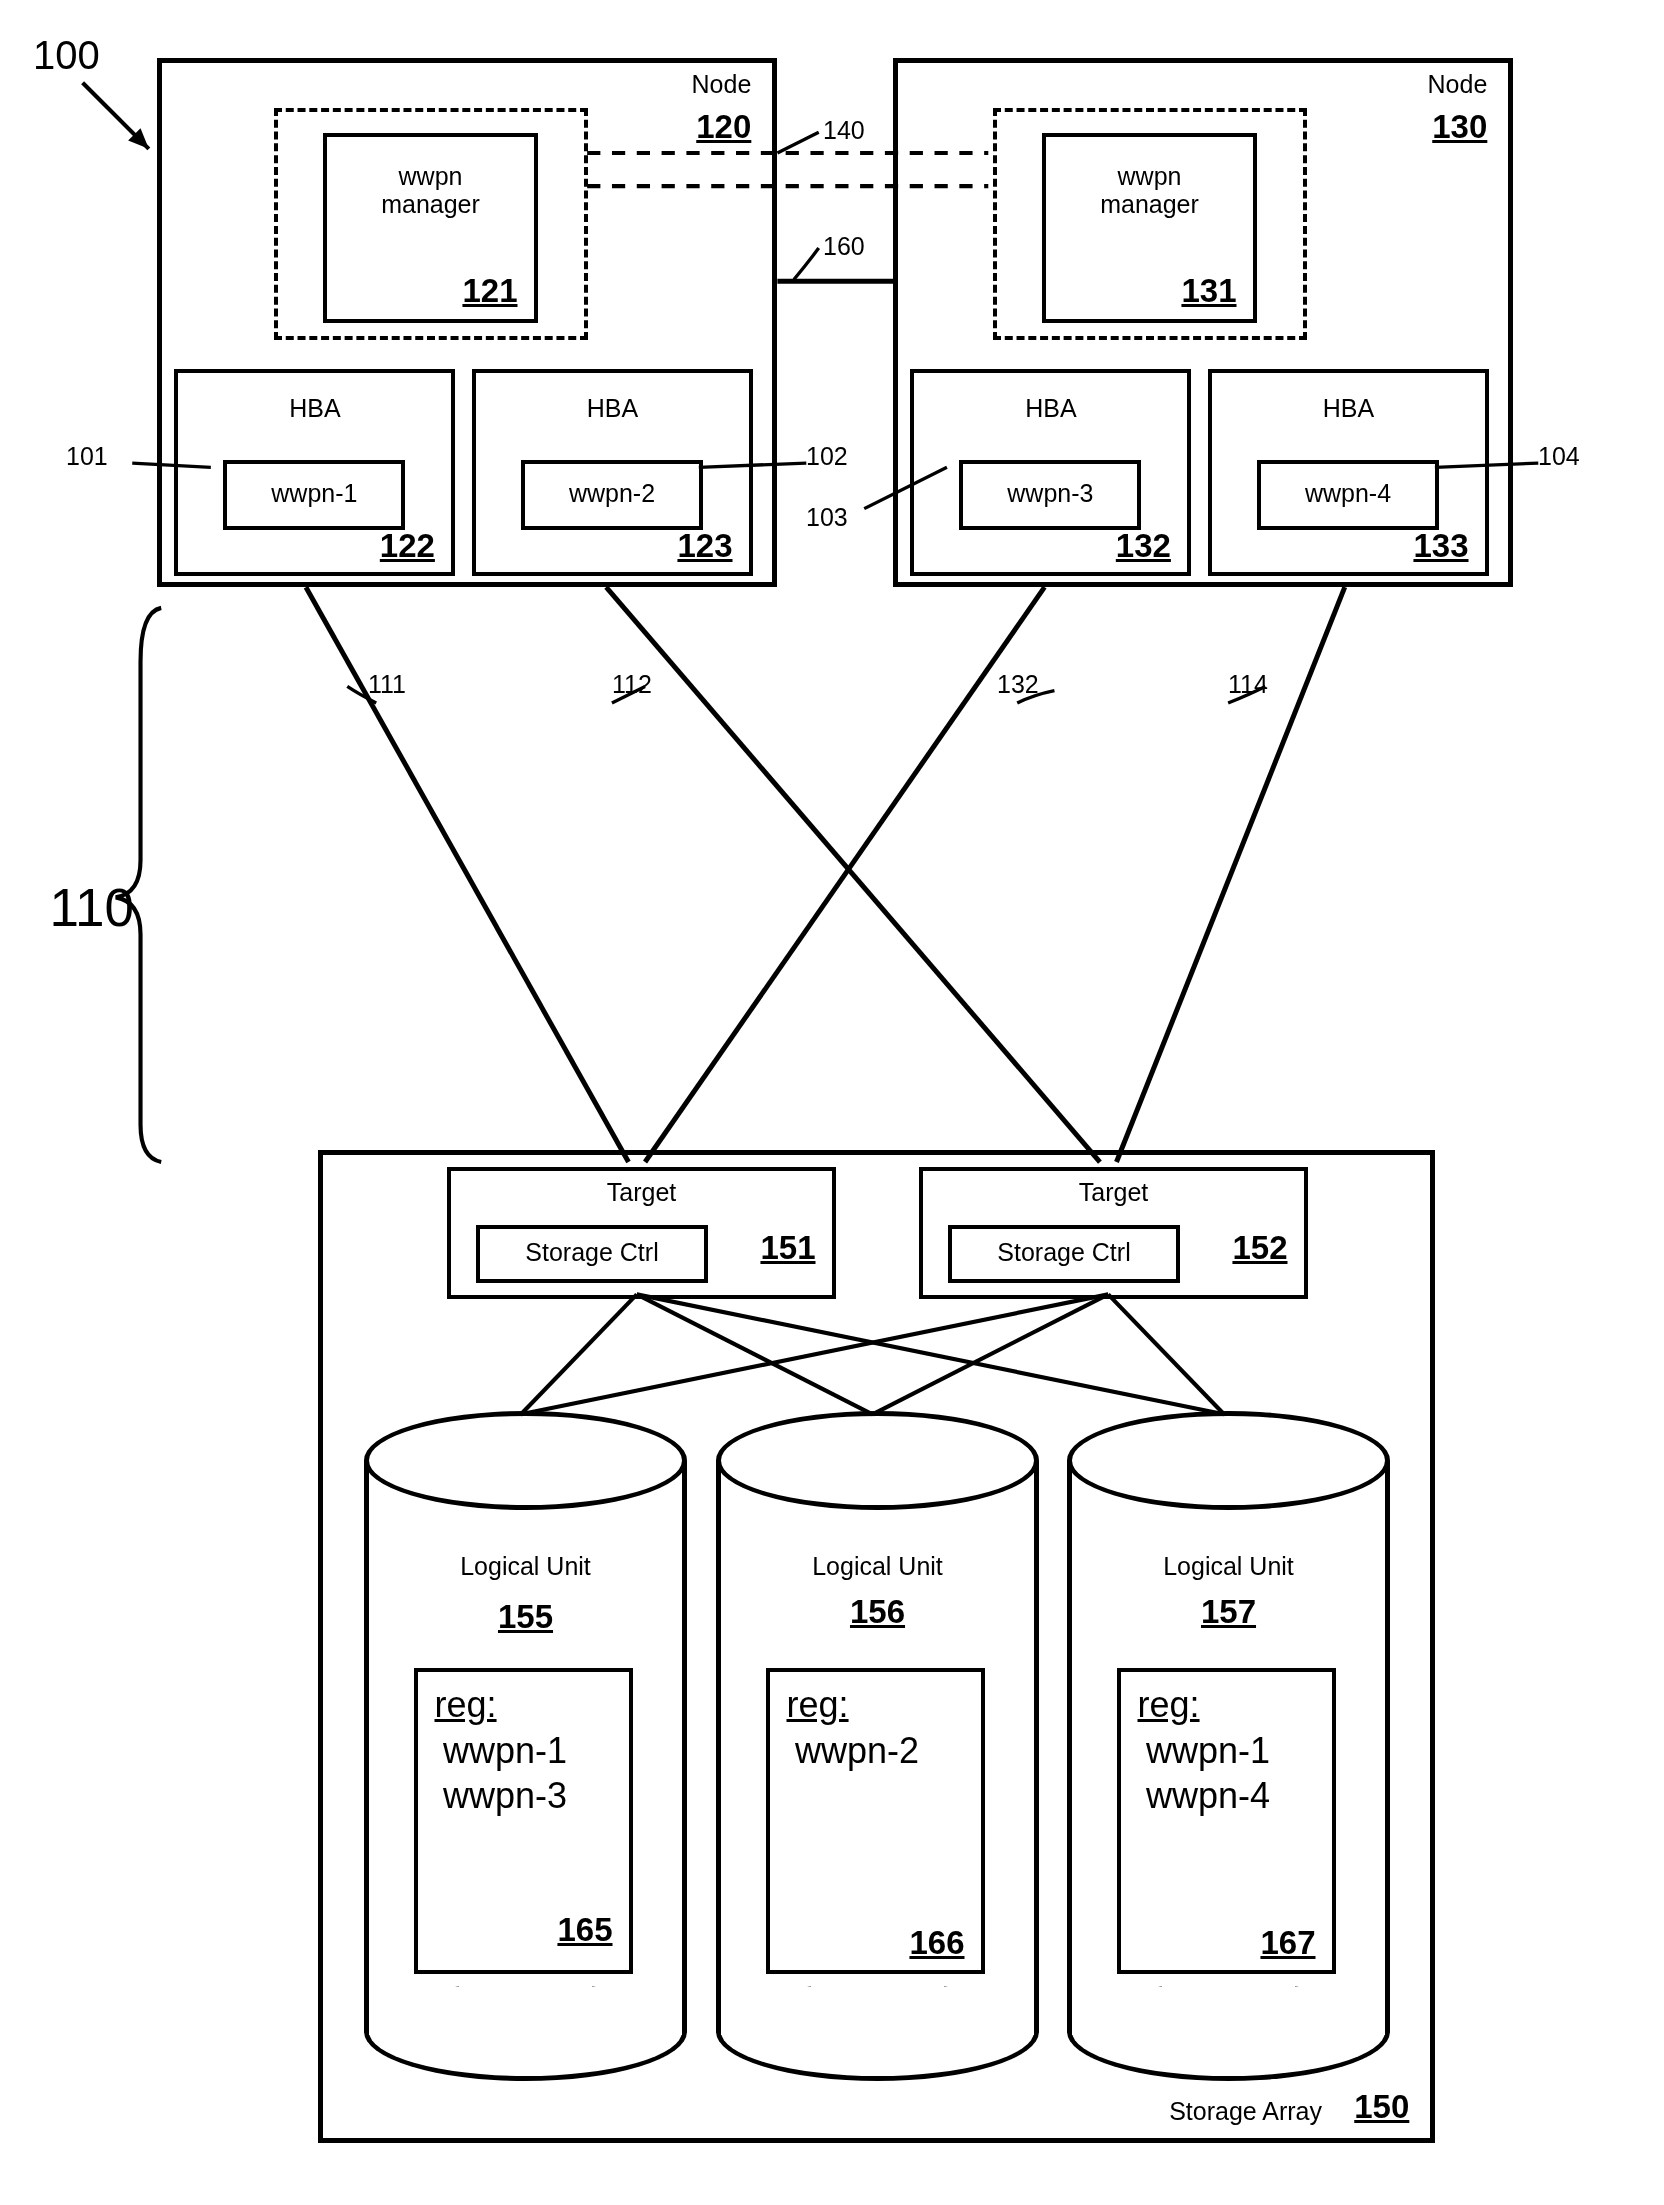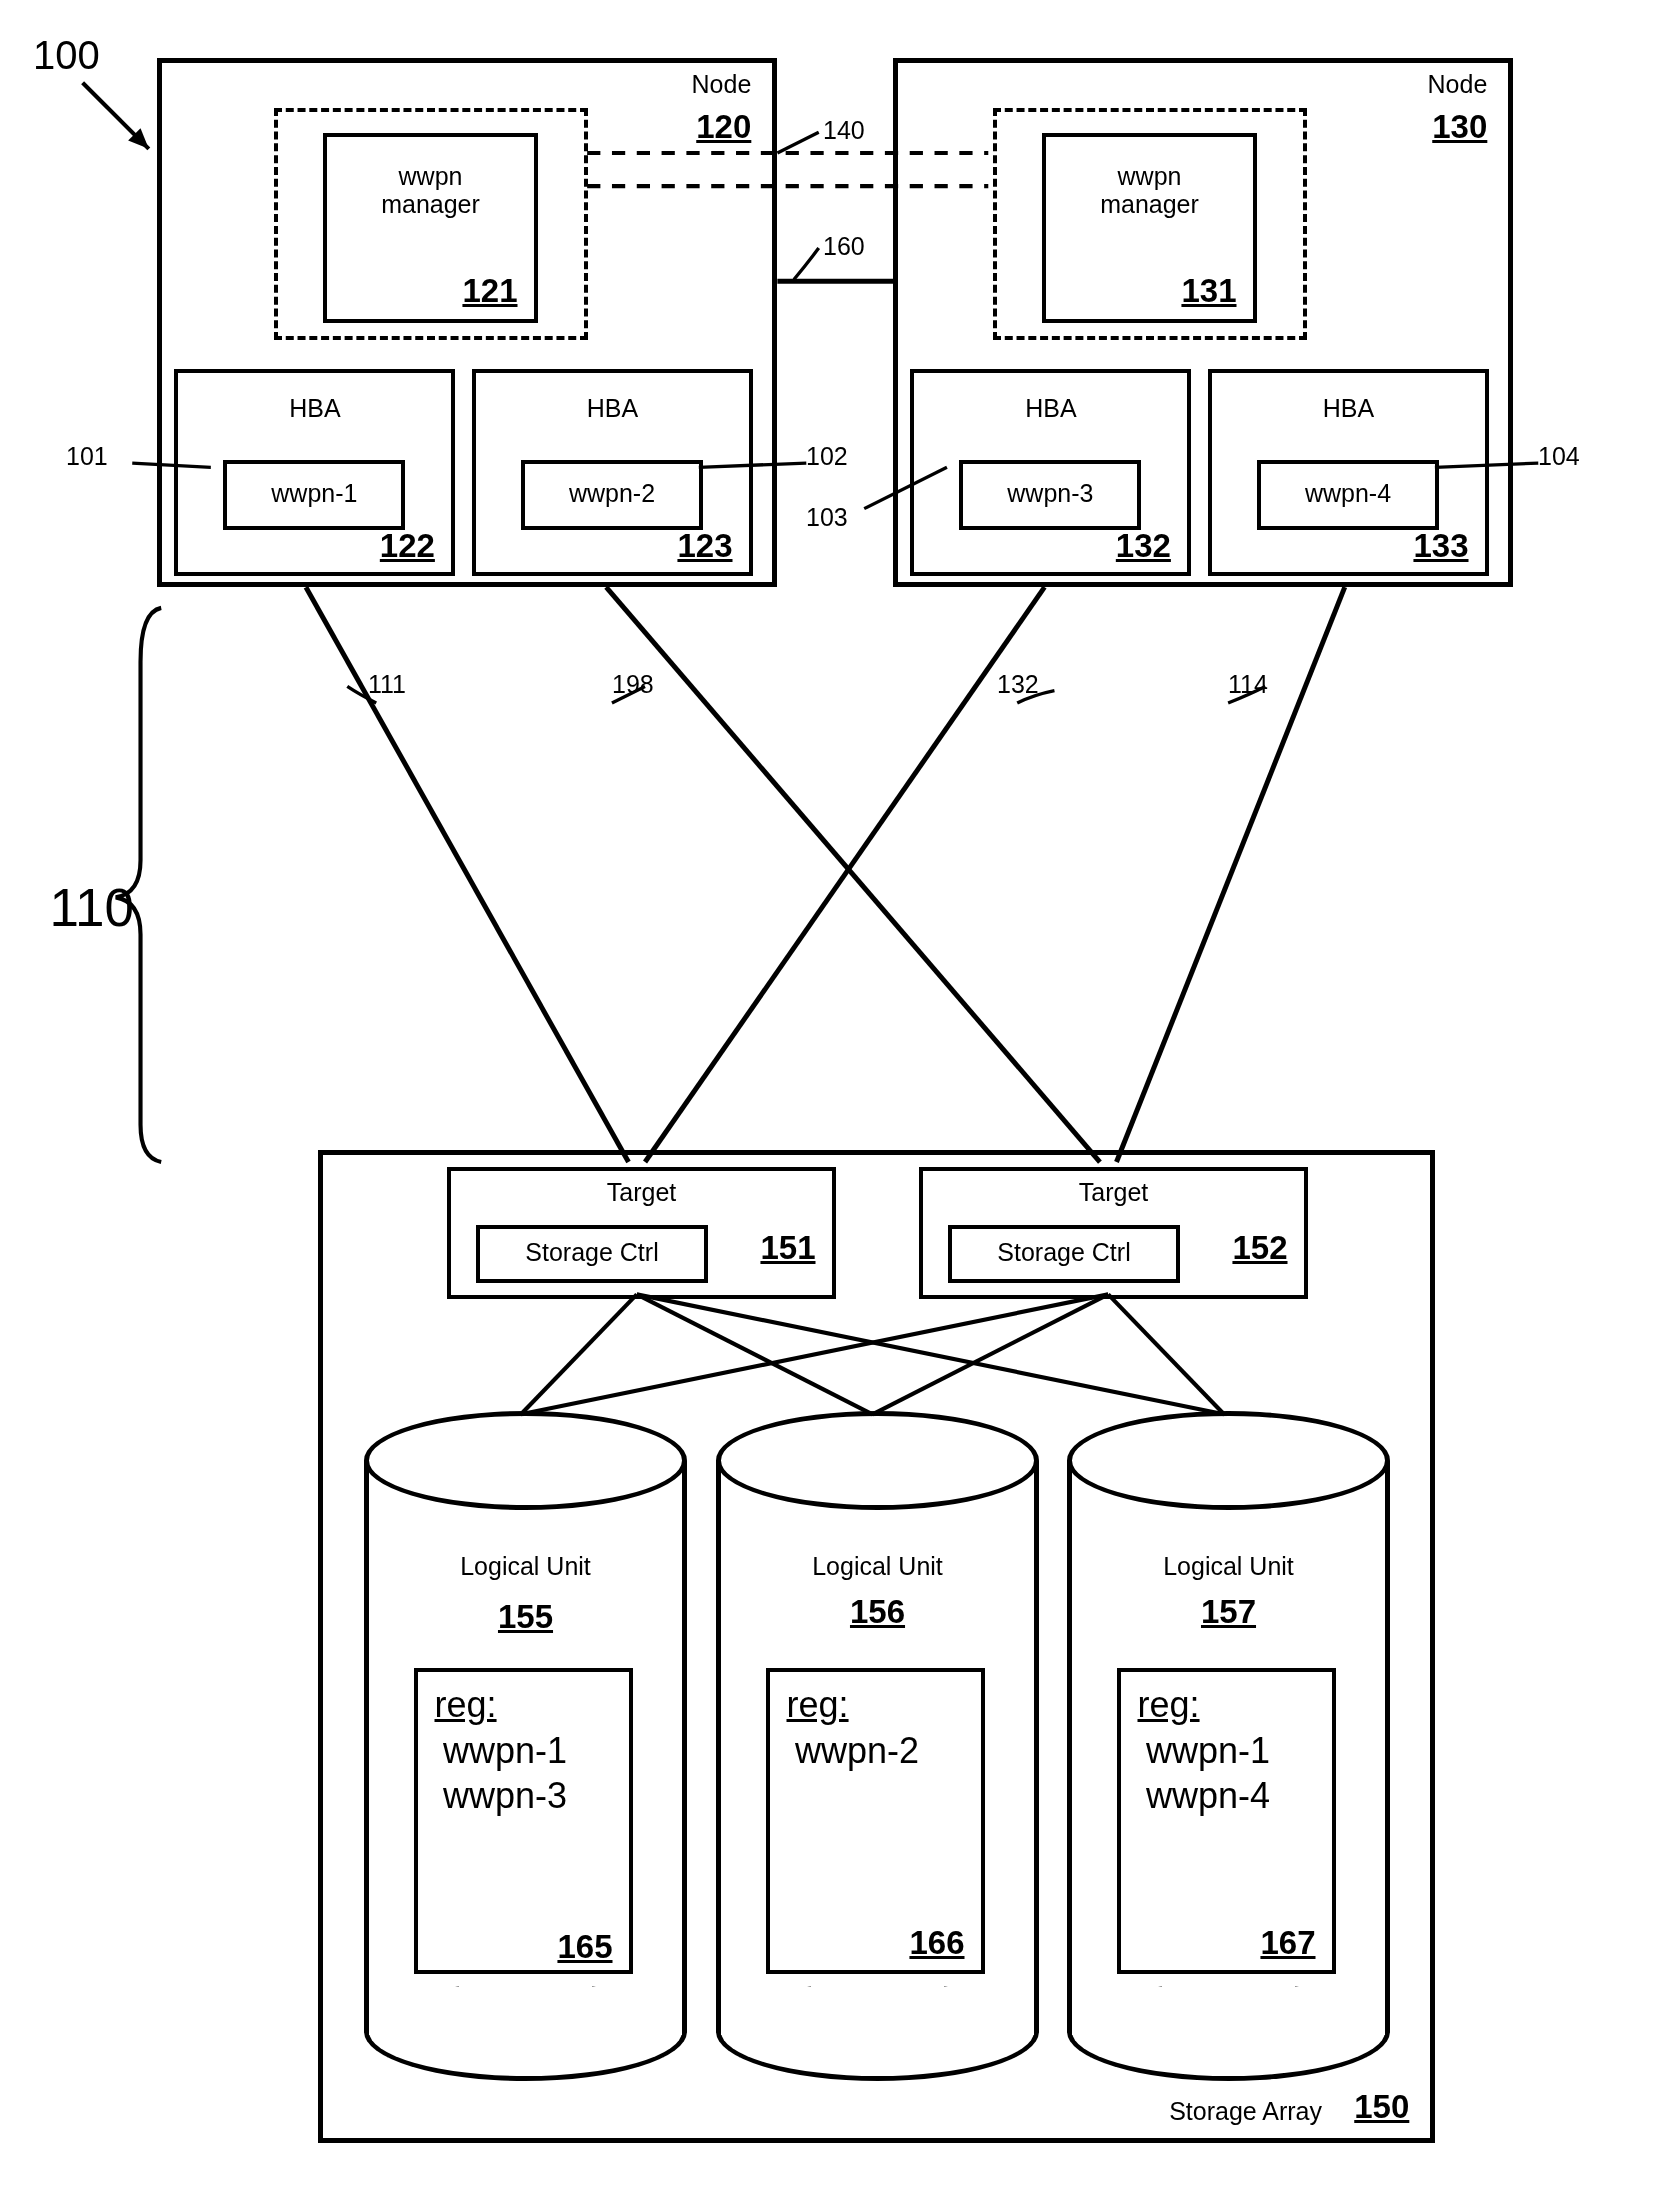--- a/index.html
+++ b/index.html
@@ -106,21 +106,21 @@
   <div class="label" style="left:773px; top:409px;">102</div>
   <div class="label" style="left:773px; top:470px;">103</div>
   <div class="label" style="left:1505px; top:409px;">104</div>
 
   <div class="label" style="left:790px; top:83px;">140</div>
   <div class="label" style="left:790px; top:199px;">160</div>
 
   <div class="label" style="left:16.5px; top:844px; font-size:53px;">110</div>
 
   <div class="label" style="left:335px; top:637px;">111</div>
-  <div class="label" style="left:579px; top:637px;">198</div>
+  <div class="label" style="left:579px; top:637px;">112</div>
   <div class="label" style="left:964px; top:637px;">132</div>
   <div class="label" style="left:1195px; top:637px;">114</div>
 
   <div class="box" style="left:285px; top:1117px; width:1117px; height:993px;">
     <div class="label" style="right:108px; bottom:12.4px;">Storage Array</div>
     <div class="id-label" style="right:20.7px; bottom:12.4px;">150</div>
 
     <div class="inner-box" style="left:124px; top:12.4px; width:389px; height:132px;">
       <div class="label" style="width:100%; top:6.6px;">Target</div>
       <div class="inner-box" style="left:25px; top:54px; width:232px; height:58px;">
@@ -139,21 +139,21 @@
 
     <div style="position:absolute; left:41px; top:256px; width:323px; height:670px;">
       <div class="cyl-top" style="left:0; top:0; width:323px; height:99px;"></div>
       <div class="cyl" style="left:0; top:50px; width:323px; height:571px;">
         <div class="label" style="width:100%; top:91px;">Logical Unit</div>
         <div class="id-label" style="left:50%; transform:translateX(-50%); top:137px;">155</div>
         <div class="inner-box" style="left:45px; top:207px; width:219px; height:306px;">
           <div class="label small-label" style="left:16.5px; top:12.4px; text-decoration:underline; text-align:left;">reg:</div>
           <div class="label small-label" style="left:25px; top:58px; text-align:left;">wwpn-1</div>
           <div class="label small-label" style="left:25px; top:103px; text-align:left;">wwpn-3</div>
-          <div class="id-label" style="right:16.5px; bottom:4px;">165</div>
+          <div class="id-label" style="right:16.5px; bottom:21px;">165</div>
         </div>
       </div>
       <div class="cyl-bot" style="left:0; top:571px; width:323px; height:99px; border-top:none;"></div>
       <div style="position:absolute; left:5px; top:576px; width:313px; height:48px; background:#fff;"></div>
     </div>
 
     <div style="position:absolute; left:393px; top:256px; width:323px; height:670px;">
       <div class="cyl-top" style="left:0; top:0; width:323px; height:99px;"></div>
       <div class="cyl" style="left:0; top:50px; width:323px; height:571px;">
         <div class="label" style="width:100%; top:91px;">Logical Unit</div>

